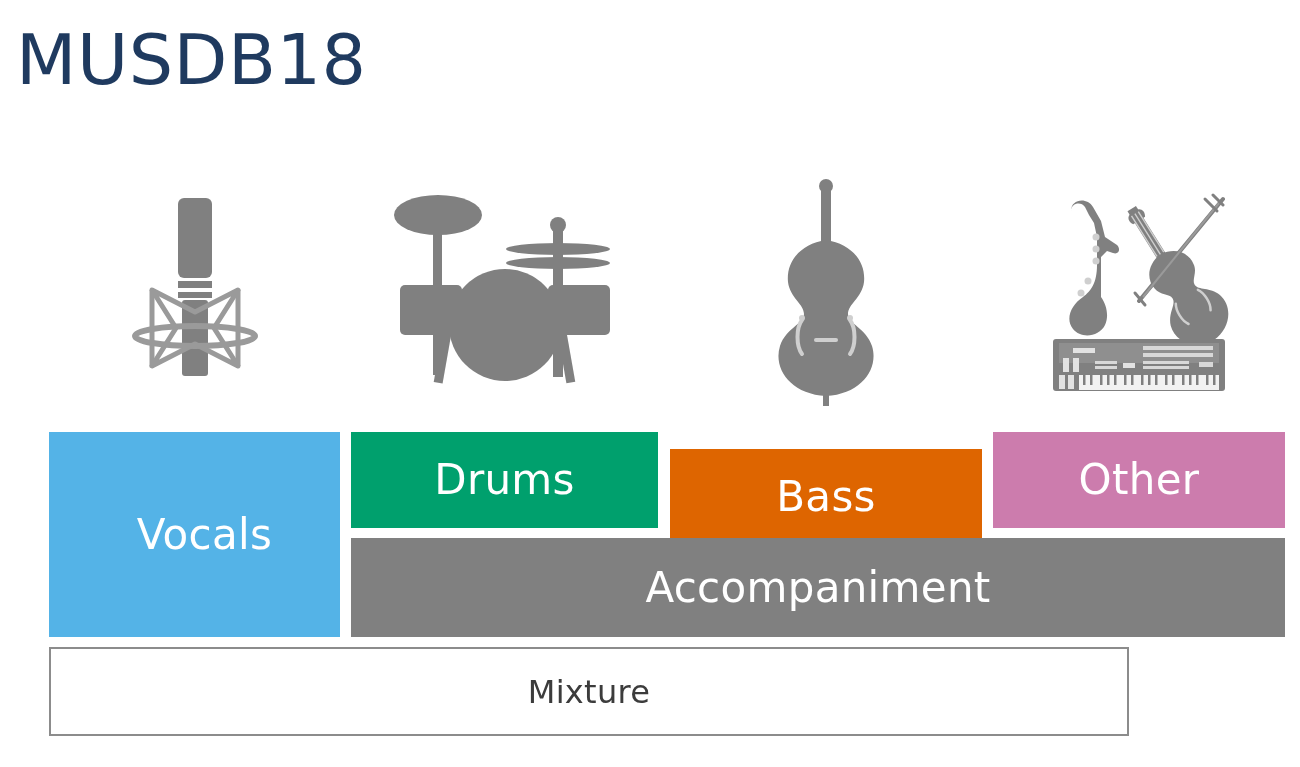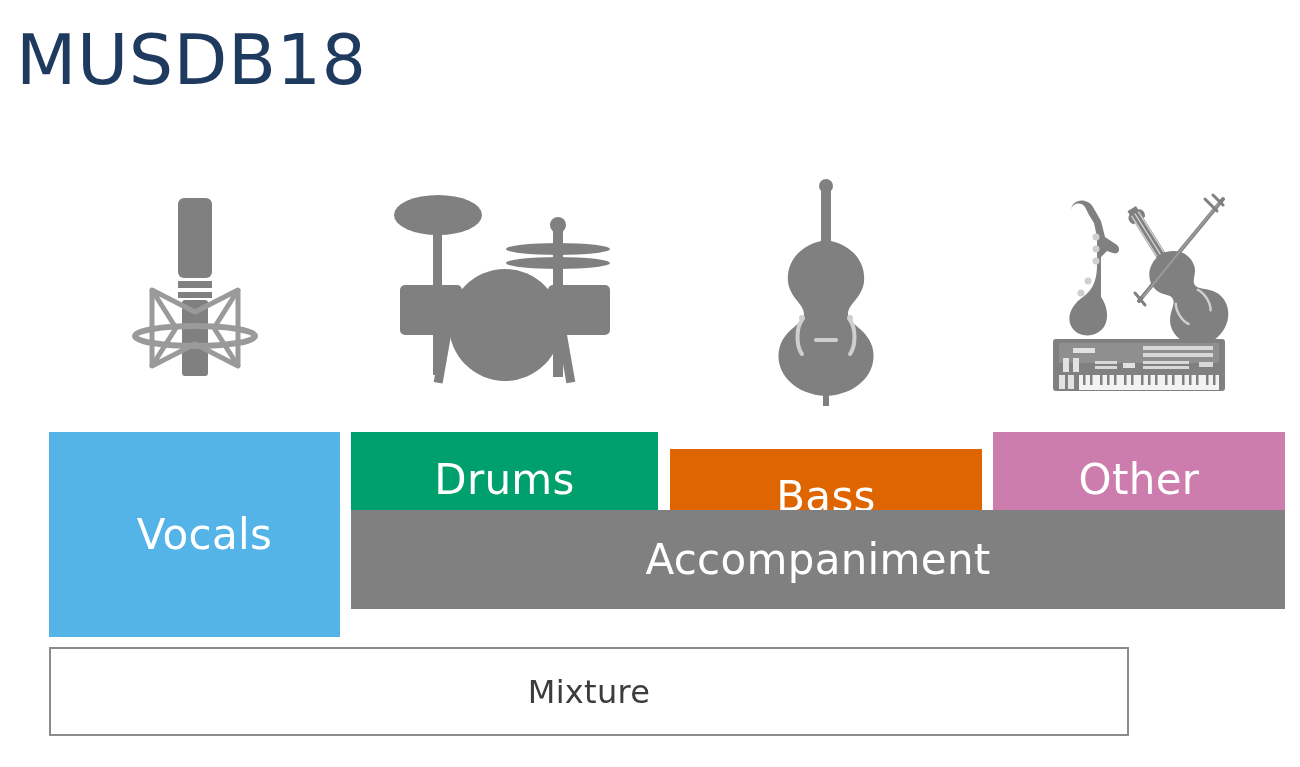--- a/index.html
+++ b/index.html
@@ -95,21 +95,21 @@
   #bar-other {
     left: 993px;
     top: 432px;
     width: 292px;
     height: 96px;
     background: #cc7cad;
     text-align: center;
   }
   #bar-accompaniment {
     left: 351px;
-    top: 510px;
+    top: 538px;
     width: 934px;
     height: 99px;
     background: #808080;
   }
   #bar-mixture {
     left: 49px;
     top: 647px;
     width: 1080px;
     height: 89px;
     background: #ffffff;

